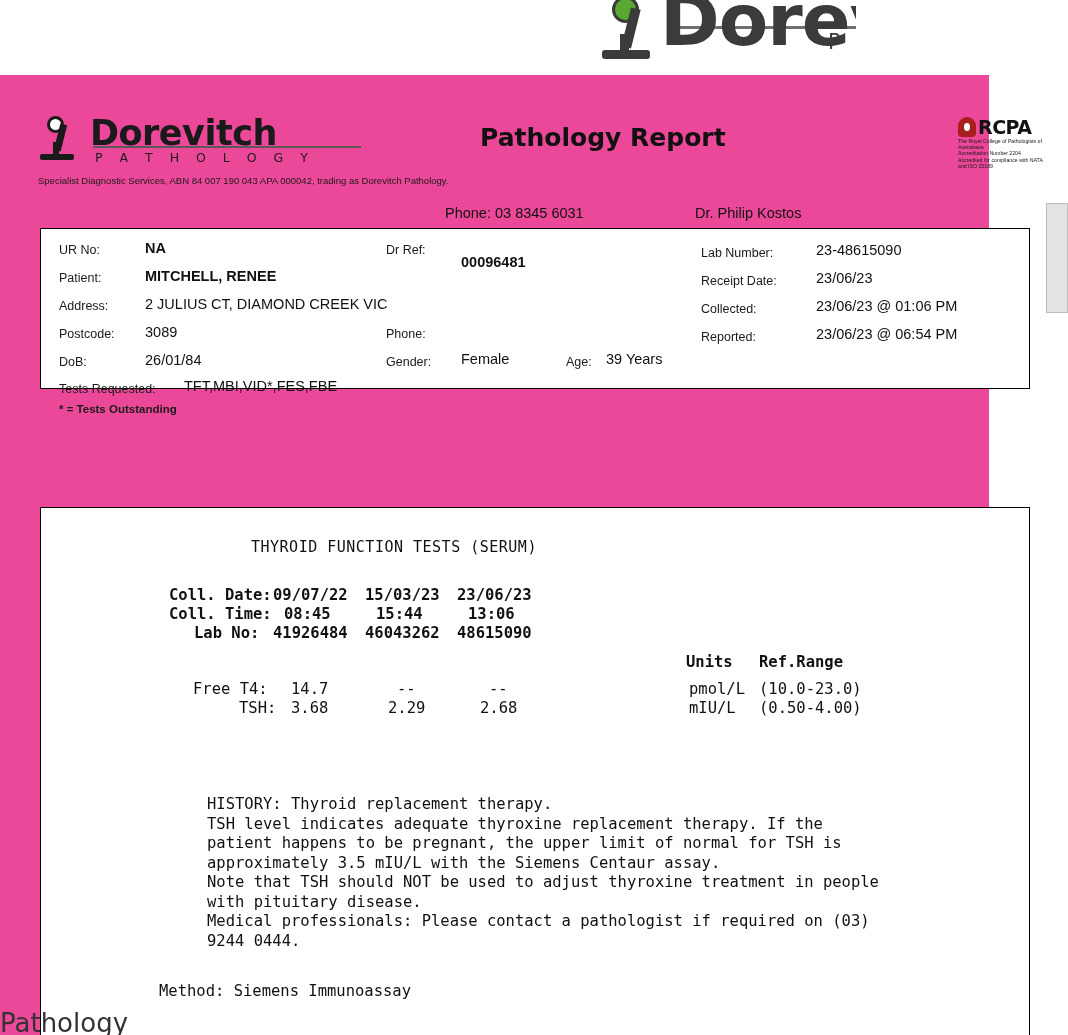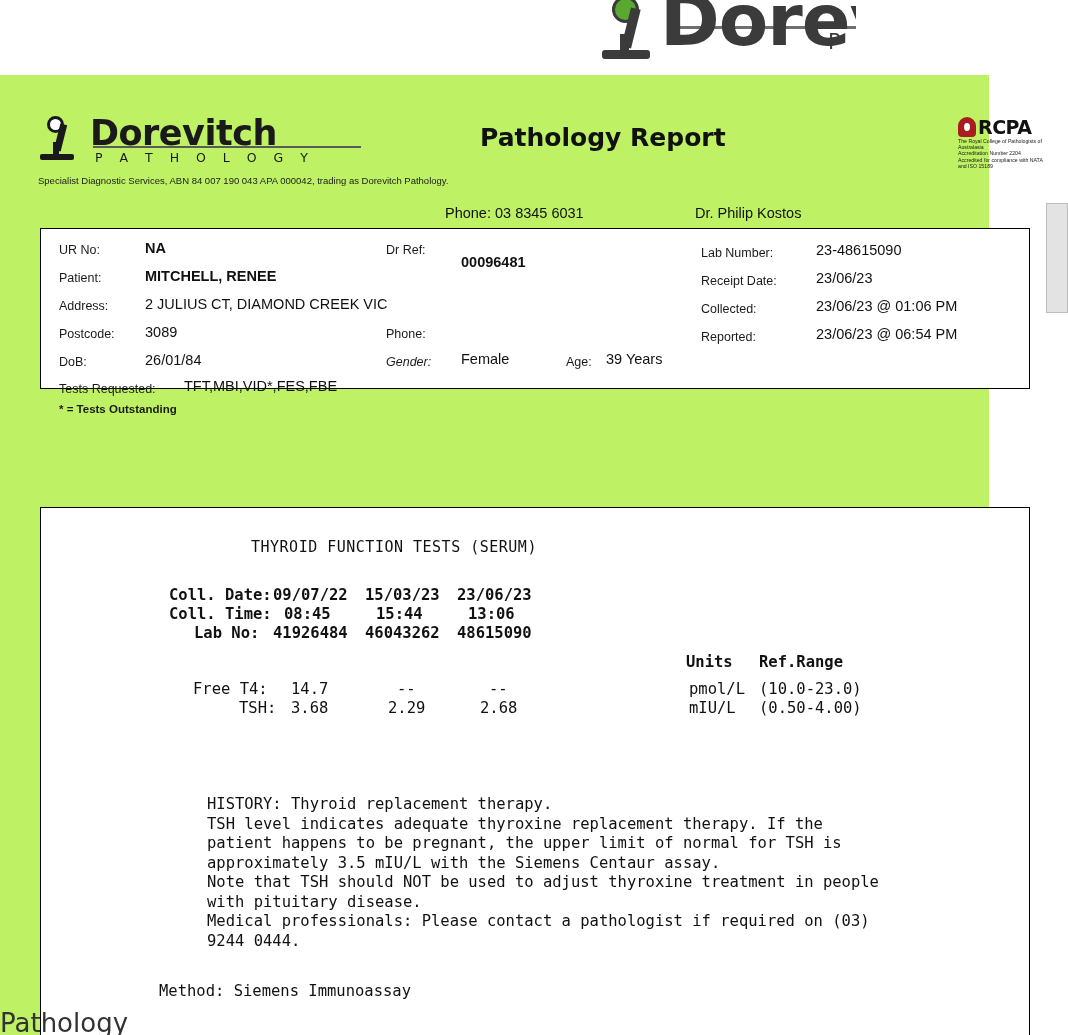--- a/index.html
+++ b/index.html
@@ -82,21 +82,21 @@
     width: 9px; height: 20px;
     background: #3b3b3b;
   }
 
   
   .page {
     position: absolute;
     left: 0; top: 75px;
     width: 989px;
     height: 960px;
-    background: #bef264;
+    background: #ec4899;
   }
 
   
   .hdr-logo {
     position: absolute;
     left: 38px; top: 38px;
     width: 330px;
   }
   .hdr-logo .word {
     position: absolute;
@@ -376,21 +376,21 @@
     <span class="val-b" style="left:104px; top:11px;">NA</span>
     <span class="val-b" style="left:104px; top:39px;">MITCHELL, RENEE</span>
     <span class="val" style="left:104px; top:67px;">2 JULIUS CT, DIAMOND CREEK VIC</span>
     <span class="val" style="left:104px; top:95px;">3089</span>
     <span class="val" style="left:104px; top:123px;">26/01/84</span>
 
     <span class="lbl" style="left:345px; top:14px;">Dr Ref:</span>
     <span class="val-b" style="left:420px; top:25px;">00096481</span>
     <span class="lbl" style="left:345px; top:98px;">Phone:</span>
     <span class="val" style="left:420px; top:95px;"></span>
-    <span class="lbl" style="left:345px; top:126px;font-style:italic;">Gender:</span>
+    <span class="lbl" style="left:345px; top:126px;">Gender:</span>
     <span class="val" style="left:420px; top:122px;">Female</span>
     <span class="lbl" style="left:525px; top:126px;">Age:</span>
     <span class="val" style="left:565px; top:122px;">39 Years</span>
 
     <span class="lbl" style="left:660px; top:17px;">Lab Number:</span>
     <span class="lbl" style="left:660px; top:45px;">Receipt Date:</span>
     <span class="lbl" style="left:660px; top:73px;">Collected:</span>
     <span class="lbl" style="left:660px; top:101px;">Reported:</span>
 
     <span class="val" style="left:775px; top:13px;">23-48615090</span>

